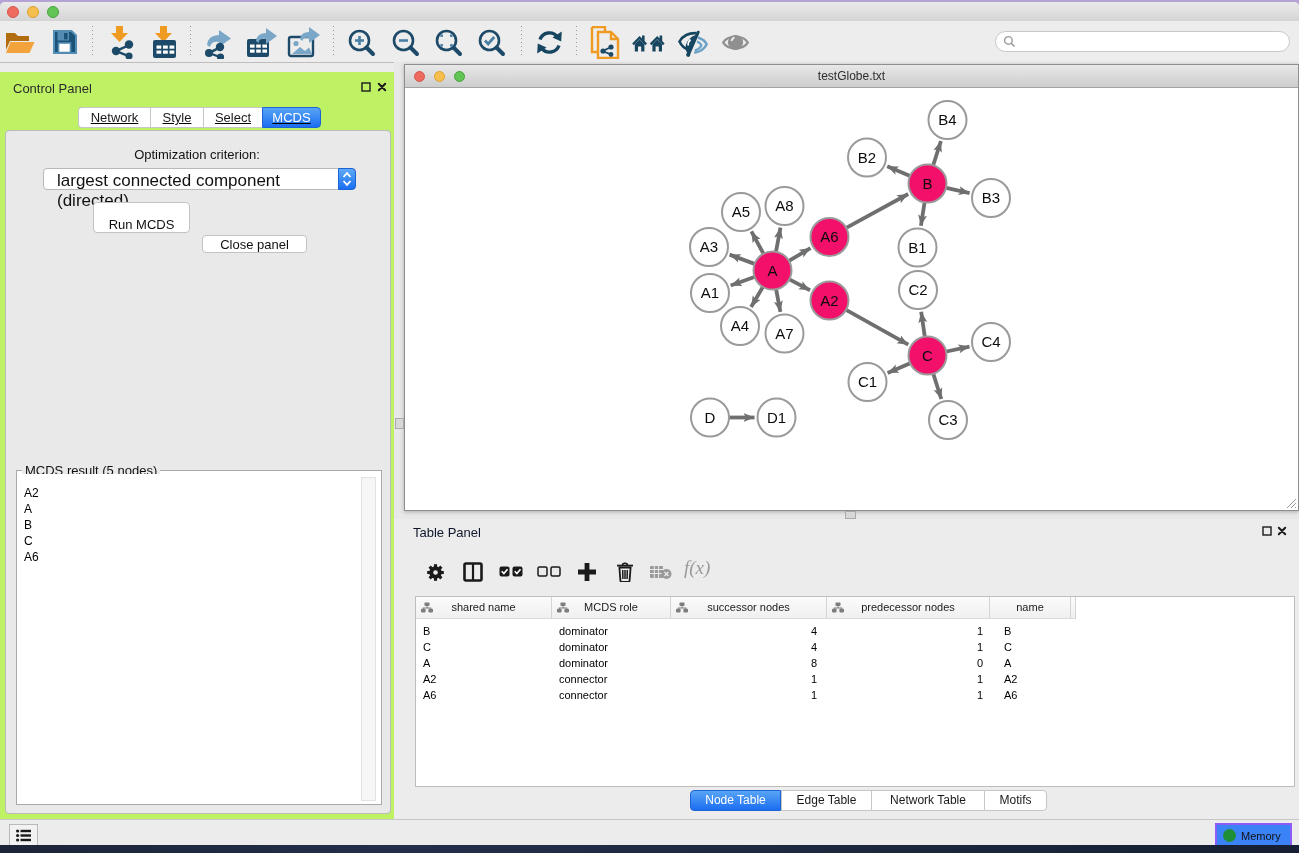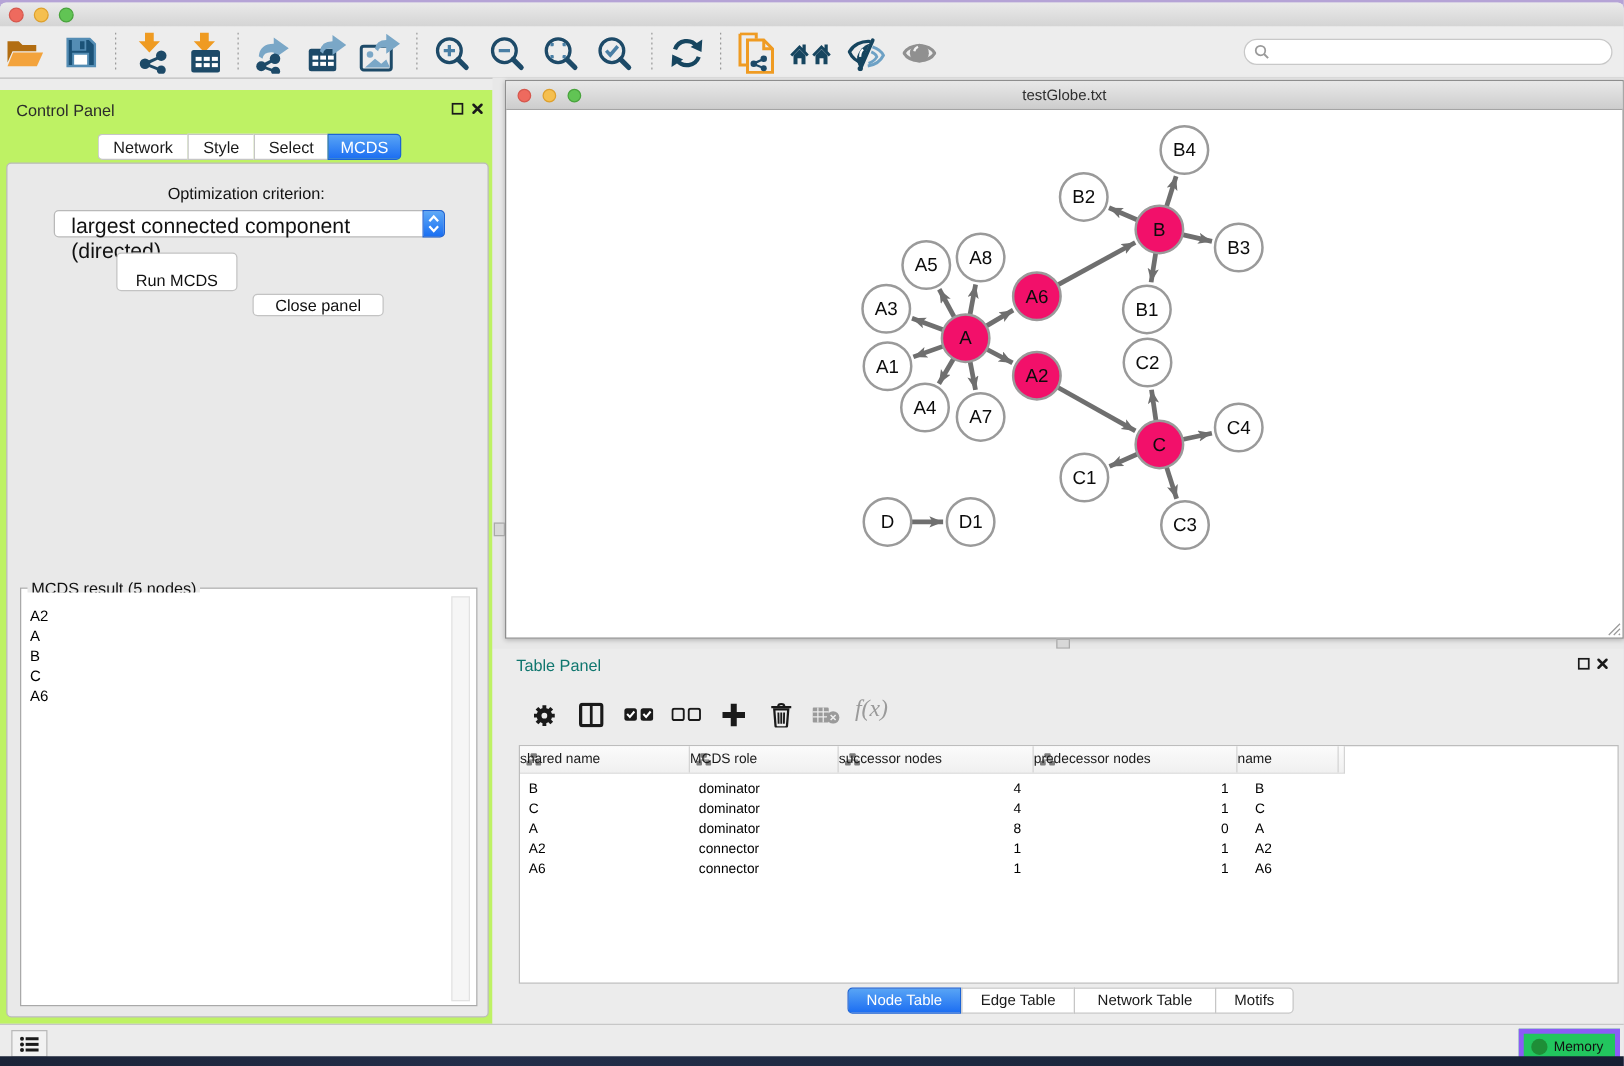--- a/index.html
+++ b/index.html
@@ -10,55 +10,55 @@
 .tl{position:absolute;width:10px;height:10px;border-radius:50%;top:4px;}
 #toolbar{position:absolute;left:0;top:21px;width:1299px;height:41px;background:#ededed;border-bottom:1px solid #bdbdbd;}
 .sep{position:absolute;top:5px;height:31px;width:1px;background-image:linear-gradient(#9a9a9a 33%, rgba(255,255,255,0) 0%);background-size:1px 4px;}
 .ticon{position:absolute;top:4px;}
 #search{position:absolute;left:995px;top:10px;width:293px;height:19px;background:#fff;border:1px solid #c8c8c8;border-radius:11px;}
 
 #cpanel{position:absolute;left:0;top:72px;width:394px;height:757px;background:#bef264;}
 #cpanel .hdr{position:absolute;left:13px;top:9px;font-size:13px;color:#2b2b2b;}
 .winbtn{position:absolute;top:9px;}
 #cpbox{position:absolute;left:5px;top:58px;width:384px;height:682px;background:#e9e9e9;border:1px solid #bbb;border-radius:4px;}
-#tabs{position:absolute;left:78px;top:35px;height:19px;display:flex;z-index:5;}
+#tabs{position:absolute;left:78px;top:35px;height:19px;display:flex;z-index:5;text-decoration:underline;}
 #tabs .tab{font-size:13px;color:#1a1a1a;background:#fff;border:1px solid #c6c6c6;border-right:none;padding:2px 0 0 0;height:17px;text-align:center;box-sizing:content-box;}
 #tabs .tab.first{border-radius:4px 0 0 4px;}
 #tabs .tab.sel{background:linear-gradient(#58a4f5,#1c6ef2);color:#fff;border:1px solid #1c63d5;border-radius:0 4px 4px 0;}
 .btn{position:absolute;background:#fff;border:1px solid #c3c3c3;border-radius:4px;font-size:13px;color:#111;text-align:center;}
 
 #grp{position:absolute;left:16px;top:398px;width:364px;height:333px;border:1px solid #a9a9a9;background:#fff;}
 #grp .lbl{position:absolute;left:5px;top:-8px;background:#e9e9e9;font-size:13px;color:#111;padding:0 3px;}
 #grp .list{position:absolute;left:1px;top:3px;right:1px;bottom:1px;background:#fff;font-size:12px;color:#000;}
 #grp .track{position:absolute;right:4px;top:3px;width:13px;bottom:2px;background:#f6f6f6;border:1px solid #e2e2e2;}
 
 #desk{position:absolute;left:394px;top:62px;width:905px;height:457px;background:#e8e8e8;}
 #frame{position:absolute;left:10px;top:2px;width:893px;height:445px;background:#fff;border:1px solid #8e8e8e;box-shadow:0 1px 4px rgba(0,0,0,.25);}
 #ftitle{position:absolute;left:0;top:0;right:0;height:22px;background:linear-gradient(#e8e8e8,#cdcdcd);border-bottom:1px solid #a4a4a4;}
 #ftitle .t{position:absolute;left:0;right:0;top:4px;text-align:center;font-size:12px;color:#2e2e2e;}
 
 #tpanel{position:absolute;left:394px;top:519px;width:905px;height:300px;background:#ececec;}
-#tpanel .hdr{position:absolute;left:19px;top:6px;font-size:13px;color:#0f766e;}
+#tpanel .hdr{position:absolute;left:19px;top:6px;font-size:13px;color:#0f172a;}
 #ttool{position:absolute;left:0;top:40px;width:905px;height:28px;}
 #tbl{position:absolute;left:21px;top:77px;width:878px;height:189px;background:#fff;border:1px solid #bdbdbd;font-size:11px;}
 #thead{position:absolute;left:0;top:0;width:659px;height:21px;background:linear-gradient(#fbfbfb,#f0f0f0);border-bottom:1px solid #d9d9d9;border-right:1px solid #d4d4d4;}
 .thc{position:absolute;top:0;height:21px;border-right:1px solid #d4d4d4;}
-.thc span{position:absolute;top:4px;left:0;width:100%;text-align:left;font-size:11px;color:#1a1a1a;}
+.thc span{position:absolute;top:4px;left:0;width:100%;text-align:center;font-size:11px;color:#1a1a1a;}
 .treeic{position:absolute;left:5px;top:5px;width:12px;height:11px;}
 .row{position:absolute;left:0;right:0;height:16px;}
 .cell{position:absolute;top:2px;font-size:11px;color:#000;}
-#btabs{position:absolute;left:284px;top:271px;height:19px;display:flex;}
+#btabs{position:absolute;left:296px;top:271px;height:19px;display:flex;}
 #btabs .tab{font-size:12px;color:#1a1a1a;background:#fff;border:1px solid #c6c6c6;border-right:none;padding-top:2px;height:17px;box-sizing:content-box;text-align:center;}
 #btabs .tab.sel{background:linear-gradient(#58a4f5,#1c6ef2);color:#fff;border:1px solid #1c63d5;}
 #btabs .tab.first{border-radius:4px 0 0 4px;}
 #btabs .tab.last{border-right:1px solid #c6c6c6;border-radius:0 4px 4px 0;}
 
 #status{position:absolute;left:0;top:819px;width:1299px;height:27px;background:#ececec;border-top:1px solid #c7c7c7;}
 #bstrip{position:absolute;left:0;top:845px;width:1299px;height:8px;background:linear-gradient(90deg,#1b2438,#232e4a 30%,#1d2940 60%,#161f33);}
-#membtn{position:absolute;left:1215px;top:3px;width:73px;height:22px;background:#22c55e;border:4px solid #8b5cf6;font-size:11px;color:#111;}
+#membtn{position:absolute;left:1215px;top:3px;width:73px;height:22px;background:#3b82f6;border:2px solid #8b5cf6;font-size:11px;color:#111;}
 #listbtn{position:absolute;left:9px;top:4px;width:27px;height:20px;background:#f2f2f2;border:1px solid #b9b9b9;}
 svg{display:block;}
 </style>
 </head>
 <body>
 <div id="win"></div>
 <div id="titlebar">
   <div class="tl" style="left:7px;background:#ee6a5e;border:1px solid #d6574d;"></div>
   <div class="tl" style="left:27px;background:#f5bf4f;border:1px solid #deA02c;"></div>
   <div class="tl" style="left:47px;background:#61c454;border:1px solid #48a33c;"></div>

